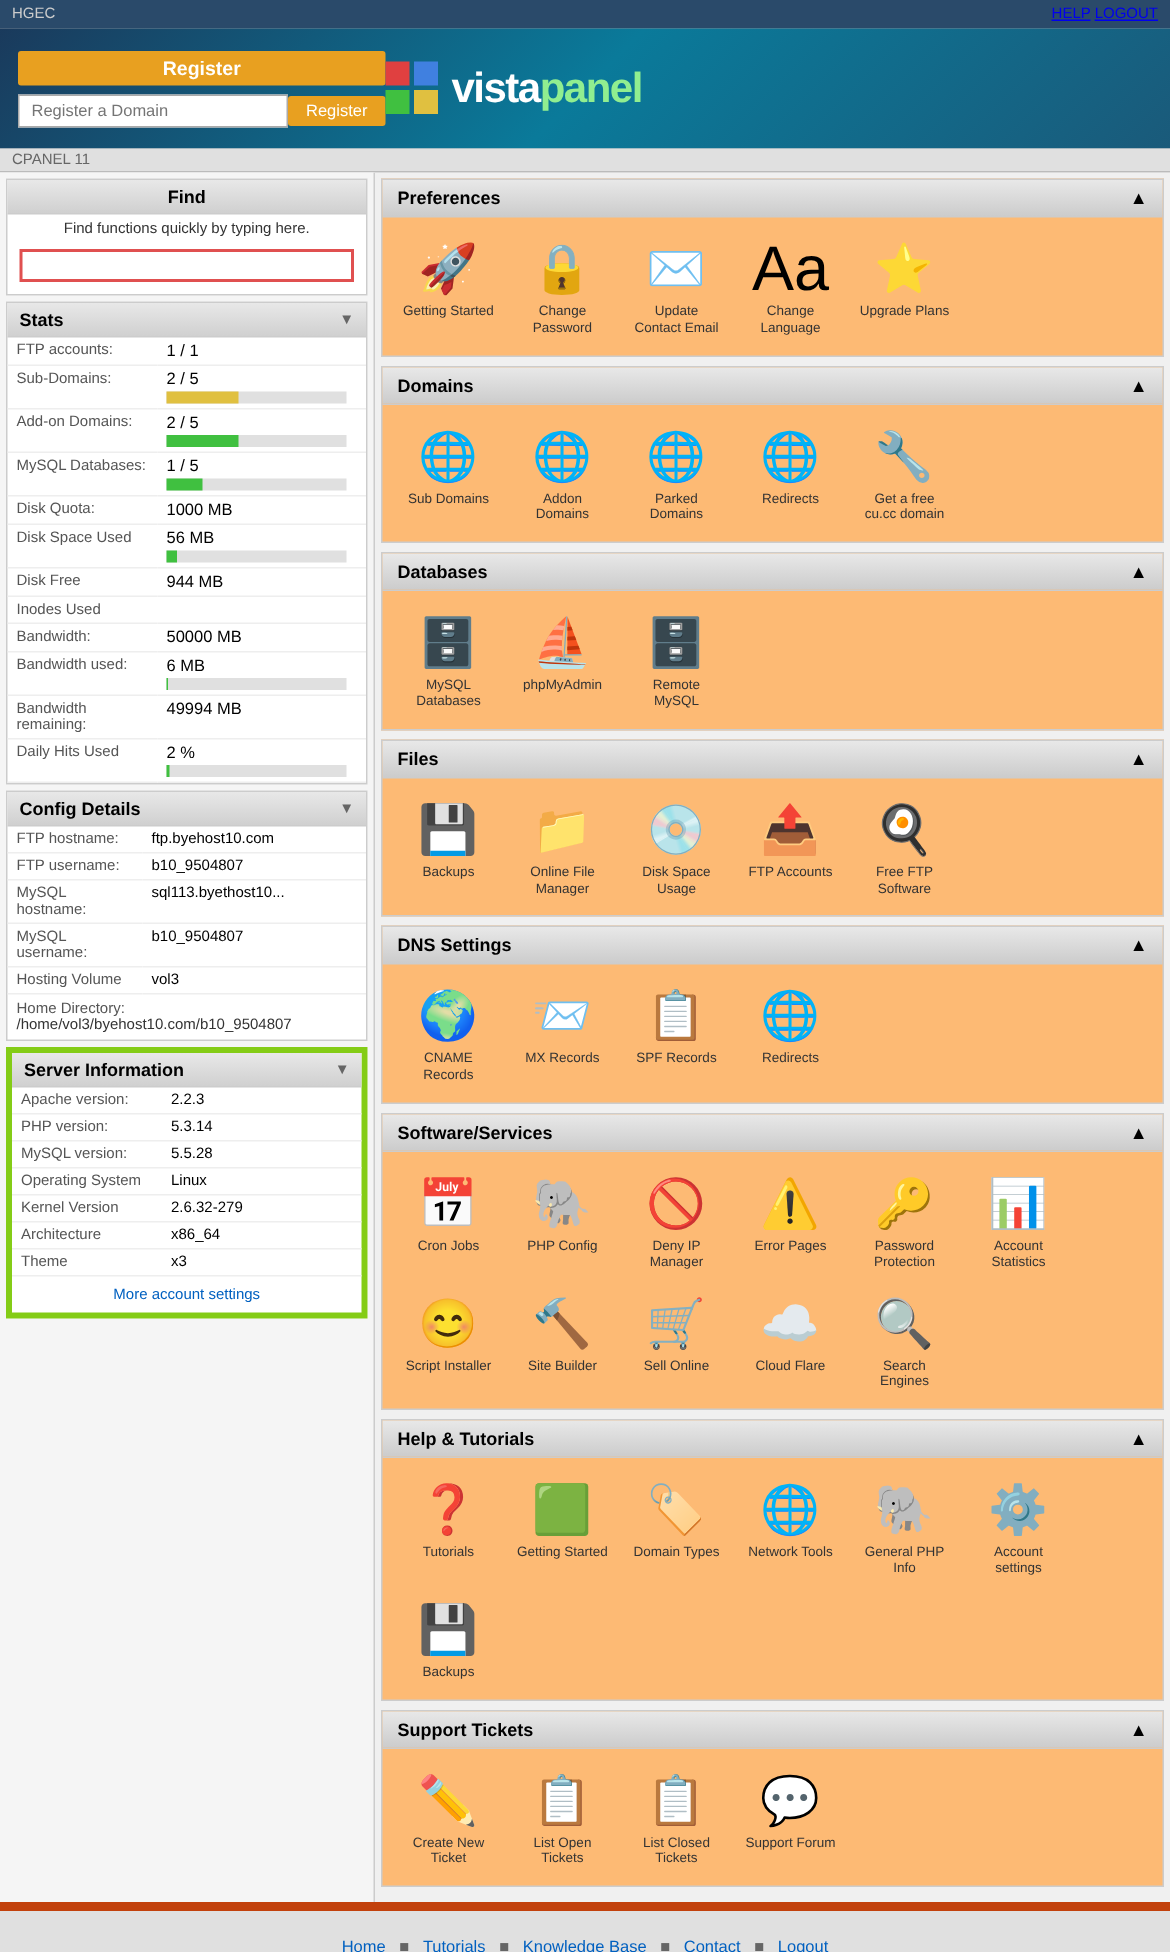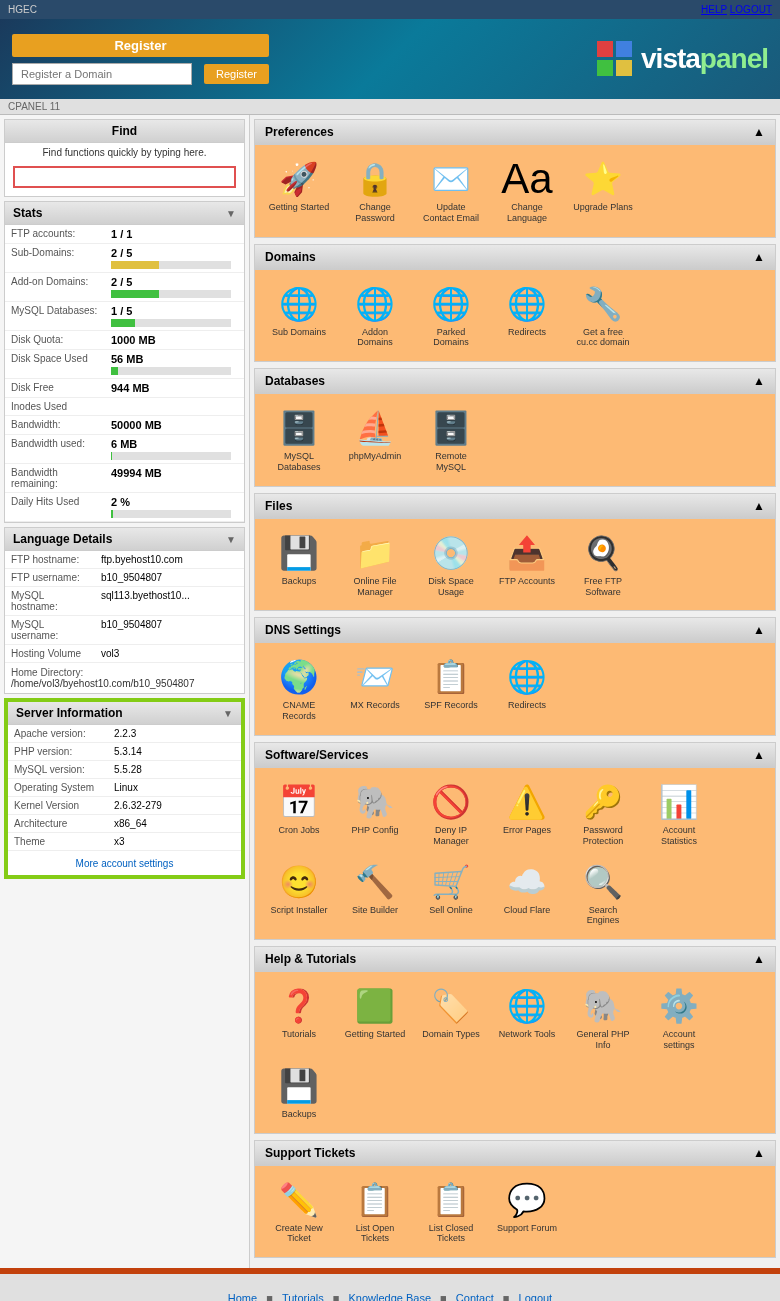--- a/index.html
+++ b/index.html
@@ -2,24 +2,24 @@
 <html><head>
   <meta charset="utf-8">
   <style>
     * { box-sizing: border-box; margin: 0; padding: 0; }
     body { font-family: Arial, sans-serif; font-size: 11px; background: #c0c0c0; width: 780px; }
 
     
     .top-bar { background: #2a4a6a; display: flex; justify-content: space-between; align-items: center; padding: 4px 8px; color: #ccc; font-size: 10px; }
 
     
-    .header { background: linear-gradient(135deg, #1a3a5c 0%, #0a7a9a 50%, #1a5a7a 100%); padding: 8px 12px; display: flex; align-items: center; justify-content: space-between; min-height: 80px; }
+    .header { background: linear-gradient(135deg, #1a3a5c 0%, #0a7a9a 50%, #1a5a7a 100%); padding: 8px 12px; display: flex; align-items: center; min-height: 80px; }
     .header-left { display: flex; flex-direction: column; gap: 6px; }
     .register-btn { background: #e8a020; color: white; border: none; padding: 4px 14px; font-weight: bold; font-size: 13px; cursor: pointer; border-radius: 2px; }
-    .domain-bar { display: flex; gap: 12px; align-items: center; }
+    .domain-bar { display: flex; gap: 0; align-items: center; }
     .domain-input { border: 1px solid #aaa; padding: 4px 8px; font-size: 11px; width: 180px; background: white; }
     .domain-register-btn { background: #e8a020; color: white; border: none; padding: 4px 12px; font-size: 11px; cursor: pointer; border-radius: 2px; }
     .logo-area { display: flex; align-items: center; gap: 8px; }
     .logo-cubes { display: grid; grid-template-columns: 1fr 1fr; gap: 2px; width: 36px; height: 36px; }
     .cube { width: 16px; height: 16px; }
     .cube.red { background: #e04040; }
     .cube.blue { background: #4080e0; }
     .cube.green { background: #40c040; }
     .cube.yellow { background: #e0c040; }
     .logo-text { font-size: 28px; font-weight: bold; color: #90ee90; letter-spacing: -1px; }
@@ -41,21 +41,21 @@
     .find-input { width: calc(100% - 16px); margin: 4px 8px 8px; border: 2px solid #e05050; padding: 3px 6px; font-size: 11px; }
 
     
     .stats-section { border: 1px solid #ccc; margin: 4px; background: white; }
     .section-title-bar { background: linear-gradient(to bottom, #e8e8e8, #d0d0d0); display: flex; justify-content: space-between; align-items: center; padding: 4px 8px; font-weight: bold; font-size: 12px; border-bottom: 1px solid #ccc; }
     .section-title-bar .arrow { color: #666; font-size: 10px; }
     .stats-table { width: 100%; border-collapse: collapse; }
     .stats-table tr { border-bottom: 1px solid #eee; }
     .stats-table td { padding: 3px 6px; vertical-align: top; }
     .stats-table td:first-child { color: #555; width: 100px; font-size: 10px; }
-    .stats-table td:last-child { font-weight: bold; }
+    .stats-table td:last-child { font-weight: normal; }
     .progress-bar-container { background: #e0e0e0; height: 8px; width: 120px; margin-top: 2px; }
     .progress-bar { height: 8px; }
     .progress-yellow { background: #e0c040; }
     .progress-green { background: #40c040; }
 
     
     .account-section { border: 1px solid #ccc; margin: 4px; background: white; }
     .account-table { width: 100%; border-collapse: collapse; }
     .account-table tr { border-bottom: 1px solid #eee; }
     .account-table td { padding: 3px 6px; vertical-align: top; font-size: 10px; }
@@ -198,21 +198,21 @@
     <td>2 %<div class="progress-bar-container">
                   <div class="progress-bar progress-green" style="width:2%"></div>
                 </div></td>
   </tr>
           </tbody>
       </table>
     </div>
 
     <div class="account-section">
       <div class="section-title-bar">
-        <span>Language Details</span>
+        <span>Config Details</span>
         <span class="arrow">▼</span>
       </div>
       <table class="account-table">
         <tbody id="account-tbody">
             <tr>
     <td>FTP hostname:</td>
     <td>ftp.byehost10.com</td>
   </tr>
             <tr>
     <td>FTP username:</td>

